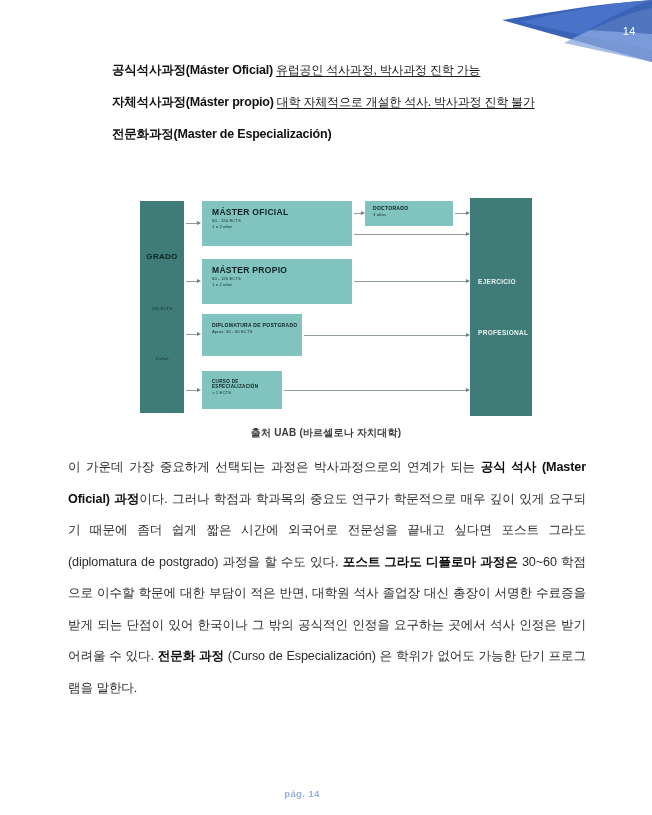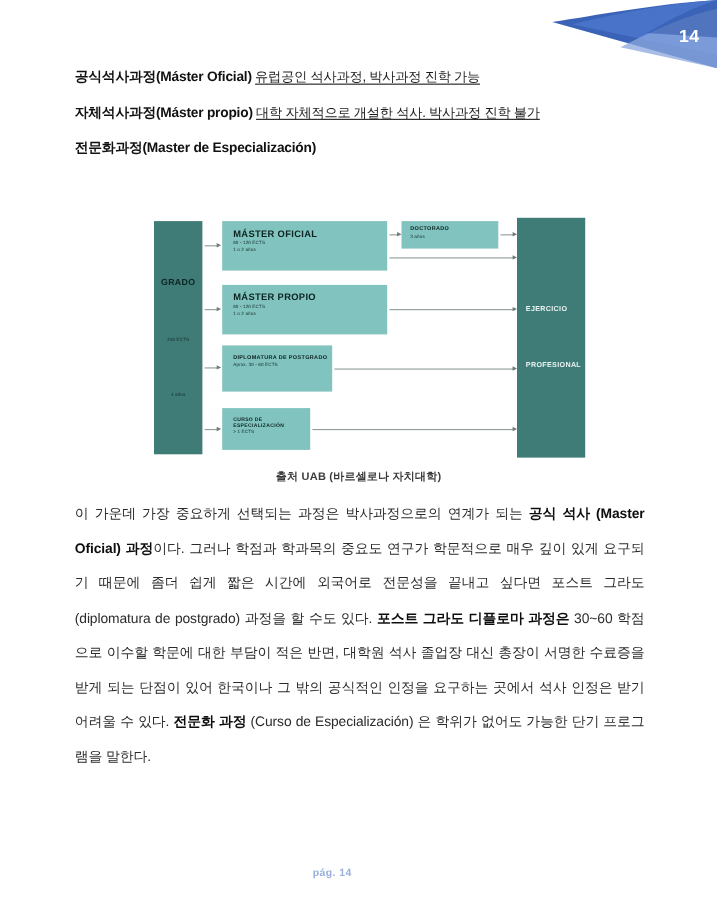--- a/index.html
+++ b/index.html
@@ -23,39 +23,40 @@
     right: 0;
     width: 150px;
     height: 62px;
     pointer-events: none;
   }
   #page-number-top {
     position: absolute;
     top: 25px;
     right: 16px;
     color: #ffffff;
-    font-size: 16px;
-    font-weight: bold;
+    font-size: 11px;
+    font-weight: normal;
     letter-spacing: 0.5px;
   }
 
   
   #headings {
     position: absolute;
     left: 68px;
     top: 62px;
     width: 520px;
   }
   .head-line {
     font-size: 12.5px;
     font-weight: bold;
     color: #111111;
     margin-bottom: 15px;
     white-space: nowrap;
     letter-spacing: -0.2px;
+    margin-left: 44px;
   }
   .head-line .annot {
     font-weight: normal;
     text-decoration: underline;
     text-underline-offset: 2px;
     font-size: 12px;
     color: #1a1a1a;
     margin-left: 3px;
   }
 

